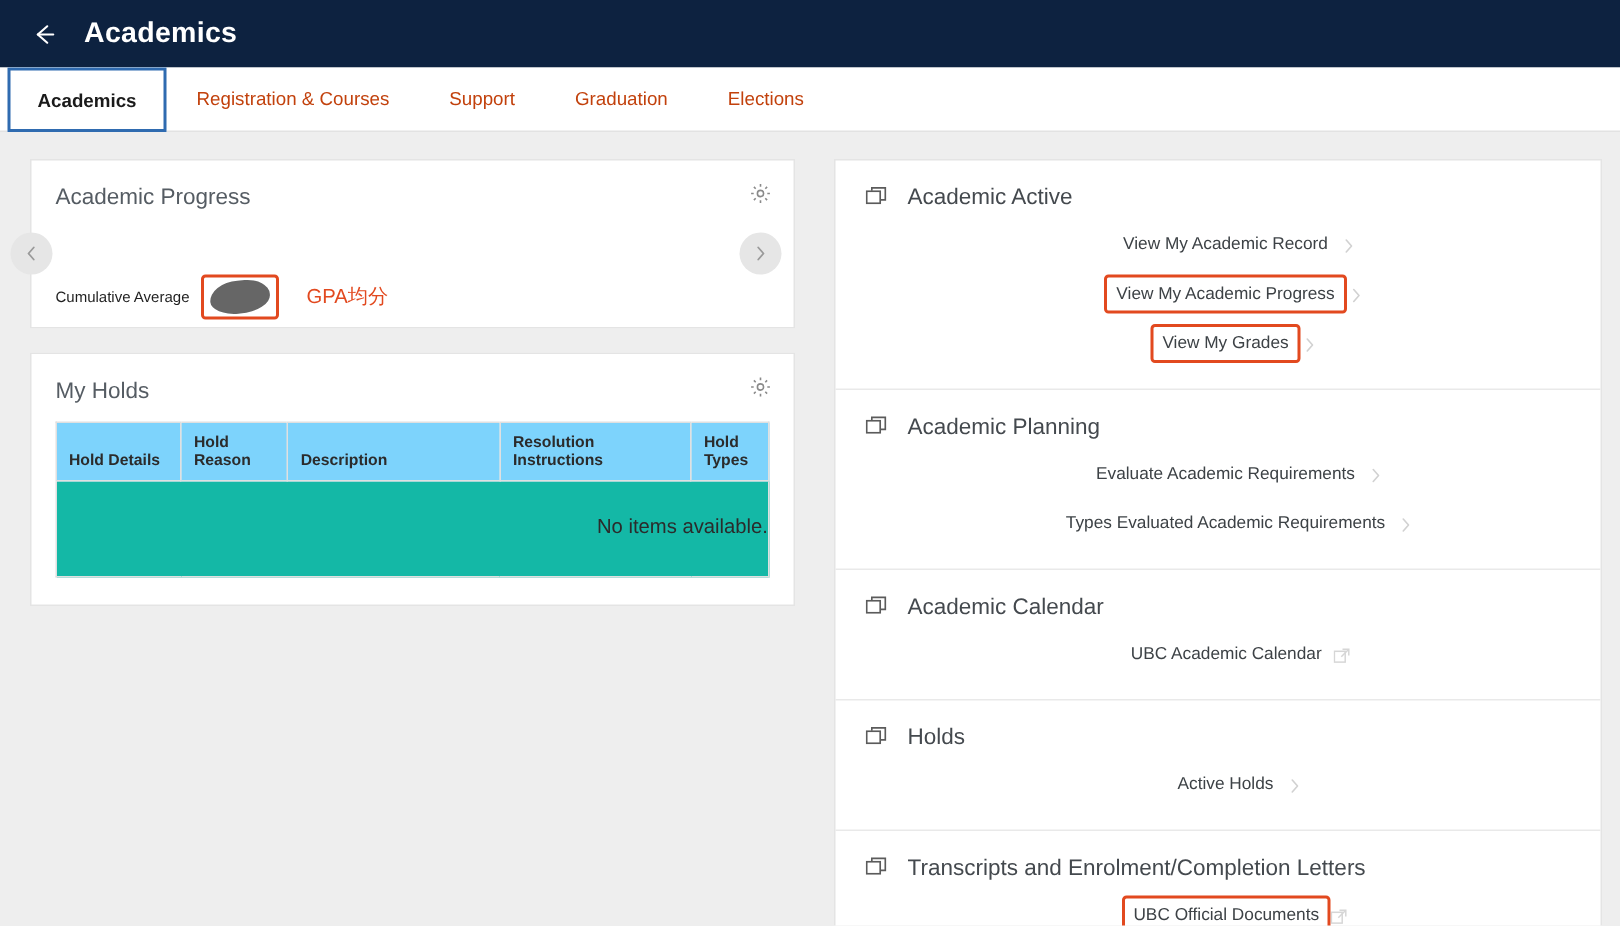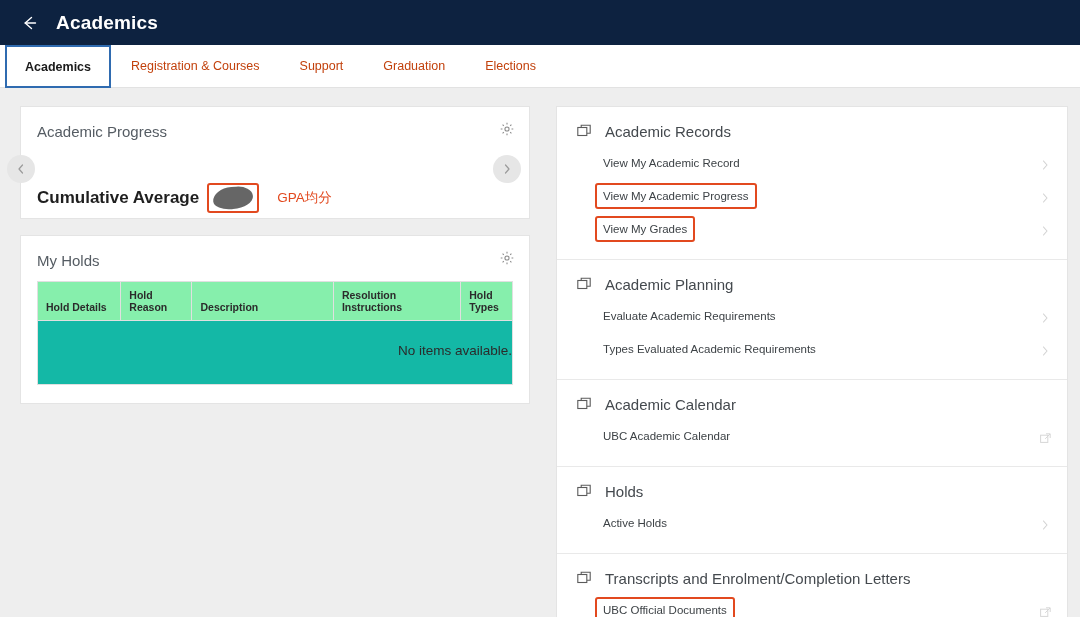--- a/index.html
+++ b/index.html
@@ -85,21 +85,21 @@
   }
   .carousel-arrow.left  { left: -14px; }
   .carousel-arrow.right { right: 8px; }
   .carousel-arrow svg { display: block; }
 
   .avg-row {
     position: absolute; left: 16px; top: 76px;
     display: flex; align-items: center;
   }
   .avg-label {
-    font-size: 17px; color: #1f1f1f; font-weight: bold;
+    font-size: 10px; color: #1f1f1f; font-weight: normal;
   }
   .redact-box {
     margin-left: 8px;
     border: 2px solid #e2491f;
     border-radius: 3px;
     width: 52px; height: 30px;
     display: flex; align-items: center; justify-content: center;
     position: relative; overflow: hidden;
   }
   .blob {
@@ -115,21 +115,21 @@
 
   
   .holds-card { padding-bottom: 18px; }
   .holds-table {
     margin: 12px 16px 0 16px;
     border: 1px solid #e0e0e0;
     border-collapse: collapse;
     width: calc(100% - 32px);
   }
   .holds-table th {
-    background: #86efac;
+    background: #7dd3fc;
     border-right: 1px solid #e0e0e0;
     border-bottom: 1px solid #e0e0e0;
     font-size: 10.5px; color: #2b2b2b; font-weight: bold;
     text-align: left; vertical-align: bottom;
     padding: 7px 8px 7px 8px;
     height: 34px;
   }
   .holds-table th:last-child { border-right: none; }
   .holds-empty {
     text-align: right; font-size: 13.5px; color: #2b2b2b;
@@ -146,21 +146,21 @@
   .section:last-child { border-bottom: none; }
   .section-head {
     display: flex; align-items: center; gap: 10px;
     padding: 0 18px 0 20px;
     margin-bottom: 6px;
   }
   .sect-icon { width: 18px; height: 16px; flex: 0 0 auto; }
   .sect-title { font-size: 15px; color: #44494e; }
 
   .link-row {
-    display: flex; align-items: center; justify-content: space-between;
+    display: flex; align-items: center; justify-content: center;
     padding: 0 16px 0 38px;
     height: 33px;
     cursor: pointer;
   }
   .link-label {
     font-size: 11.5px; color: #3d4246;
     padding: 5px 6px;
     border: 2px solid transparent;
     border-radius: 3px;
   }
@@ -272,21 +272,21 @@
     <div class="card right-card">
 
       <div class="section">
         <div class="section-head">
           <span class="sect-icon">
             <svg width="18" height="16" viewBox="0 0 18 16" aria-hidden="true">
               <rect x="0.8" y="3.5" width="9" height="8" fill="none" stroke="#5b5b5b" stroke-width="1.1"></rect>
               <path d="M4.2 3.2 V1.2 H13.2 V9.2 H10" fill="none" stroke="#5b5b5b" stroke-width="1.1"></path>
             </svg>
           </span>
-          <span class="sect-title">Academic Records</span>
+          <span class="sect-title">Academic Active</span>
         </div>
         <div class="link-row">
           <span class="link-label">View My Academic Record</span>
           <span class="chev">
             <svg width="12" height="12" viewBox="0 0 12 12">
                 <path d="M4.5 2 L8 6 L4.5 10" fill="none" stroke="#9a9a9a" stroke-width="1.1" stroke-linecap="round" stroke-linejoin="round"></path>
               </svg>
           </span>
         </div>
         <div class="link-row highlight">

